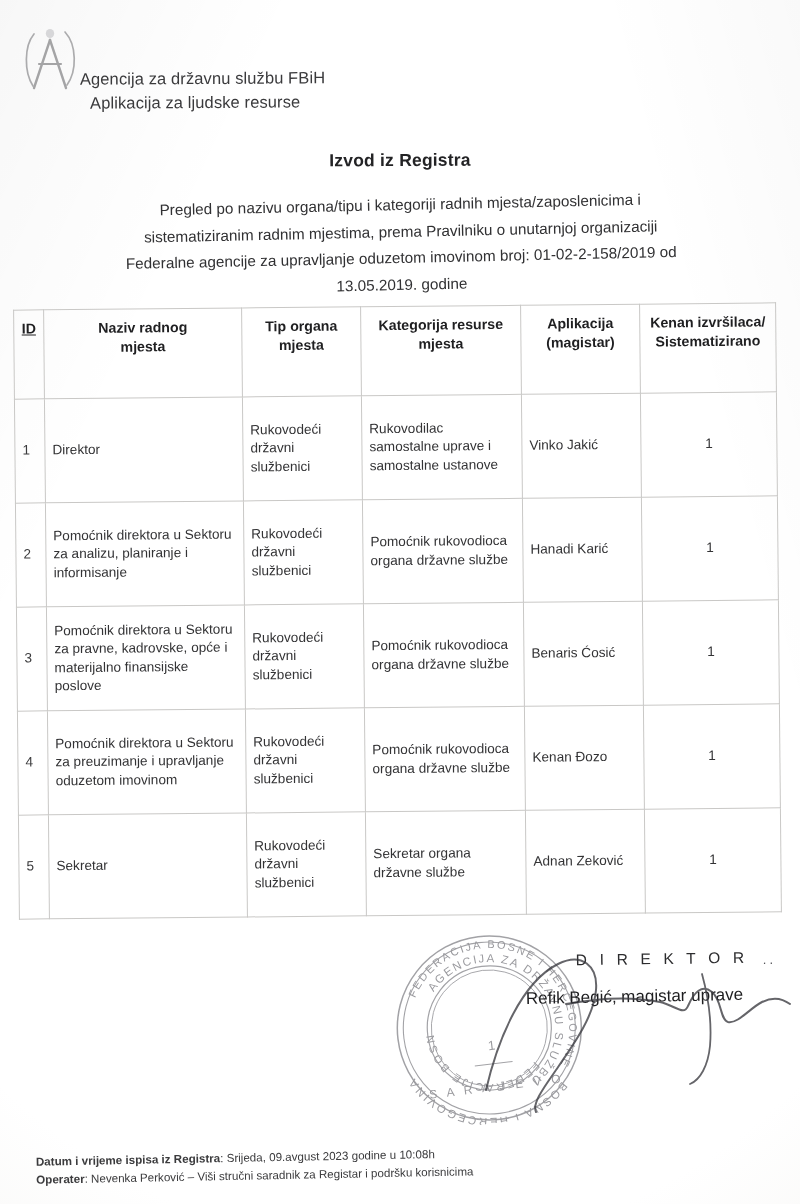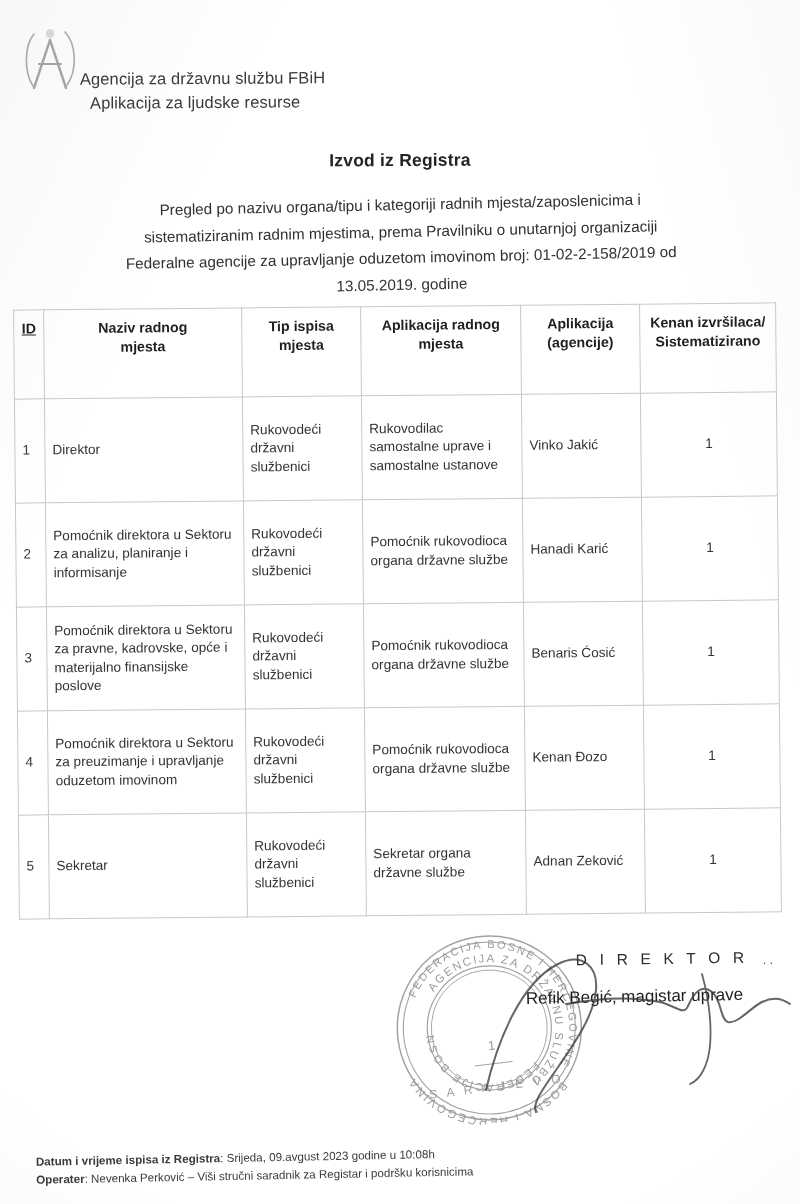--- a/index.html
+++ b/index.html
@@ -172,30 +172,30 @@
       </colgroup>
       <thead>
         <tr>
           <th class="h-id">ID</th>
           <th>
             <span class="h-stack">Naziv radnog</span>
             <span class="g"></span>
             <span class="h-stack">mjesta</span>
           </th>
           <th>
-            <span class="h-stack">Tip ispisa</span>
+            <span class="h-stack">Tip organa</span>
             <span class="h-stack">mjesta</span>
           </th>
           <th>
-            <span class="h-stack">Aplikacija radnog</span>
+            <span class="h-stack">Kategorija resurse</span>
             <span class="h-stack">mjesta</span>
           </th>
           <th>
             <span class="h-stack">Aplikacija</span>
-            <span class="h-stack">(agencije)</span>
+            <span class="h-stack">(magistar)</span>
           </th>
           <th>
             <span class="h-stack">Kenan izvršilaca/</span>
             <span class="g"></span>
             <span class="h-stack">Sistematizirano</span>
           </th>
         </tr>
       </thead>
       <tbody>
         <tr>

